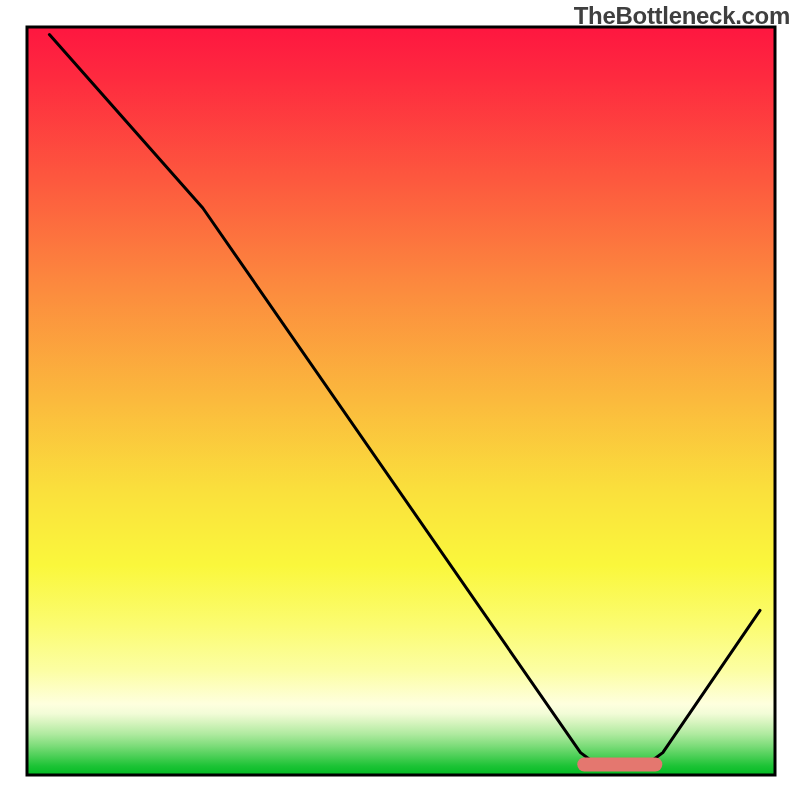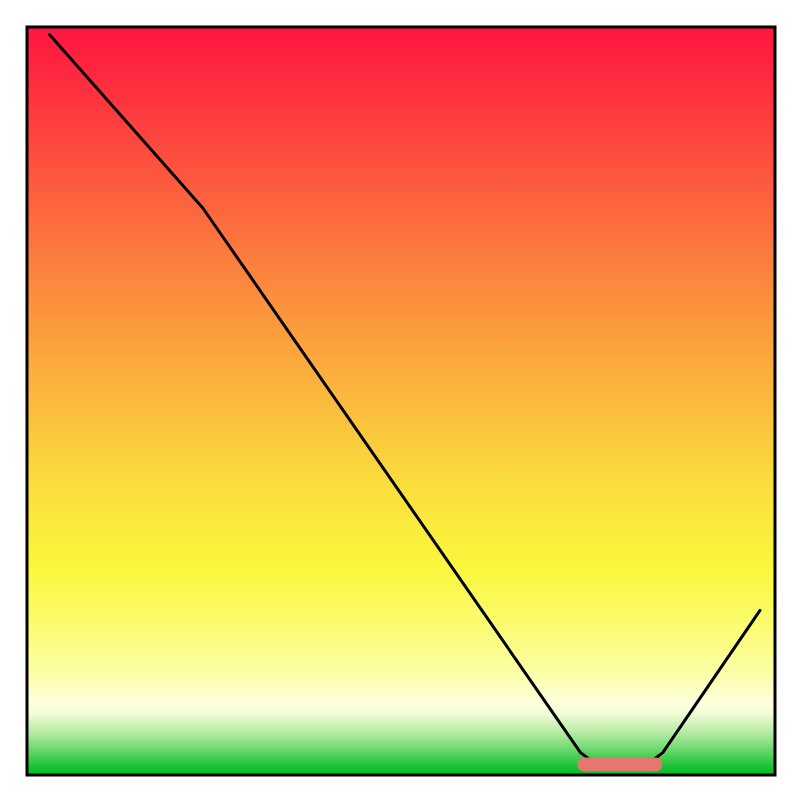--- a/index.html
+++ b/index.html
@@ -26,20 +26,21 @@
     letter-spacing: -0.3px;
   }
   svg {
     display: block;
   }
 </style>
 </head>
 <body>
 
 <div class="container">
+  <div class="watermark">TheBottleneck.com</div>
 
   <svg id="chart-svg" width="800" height="800">
     <defs>
       <linearGradient id="bg-grad" x1="0" y1="0" x2="0" y2="1">
           <stop offset="0%" stop-color="#fe1640"></stop>
           <stop offset="7.000000000000001%" stop-color="#fe2b3f"></stop>
           <stop offset="20%" stop-color="#fd573e"></stop>
           <stop offset="35%" stop-color="#fc8b3e"></stop>
           <stop offset="50%" stop-color="#fbba3d"></stop>
           <stop offset="62%" stop-color="#fae03c"></stop>

